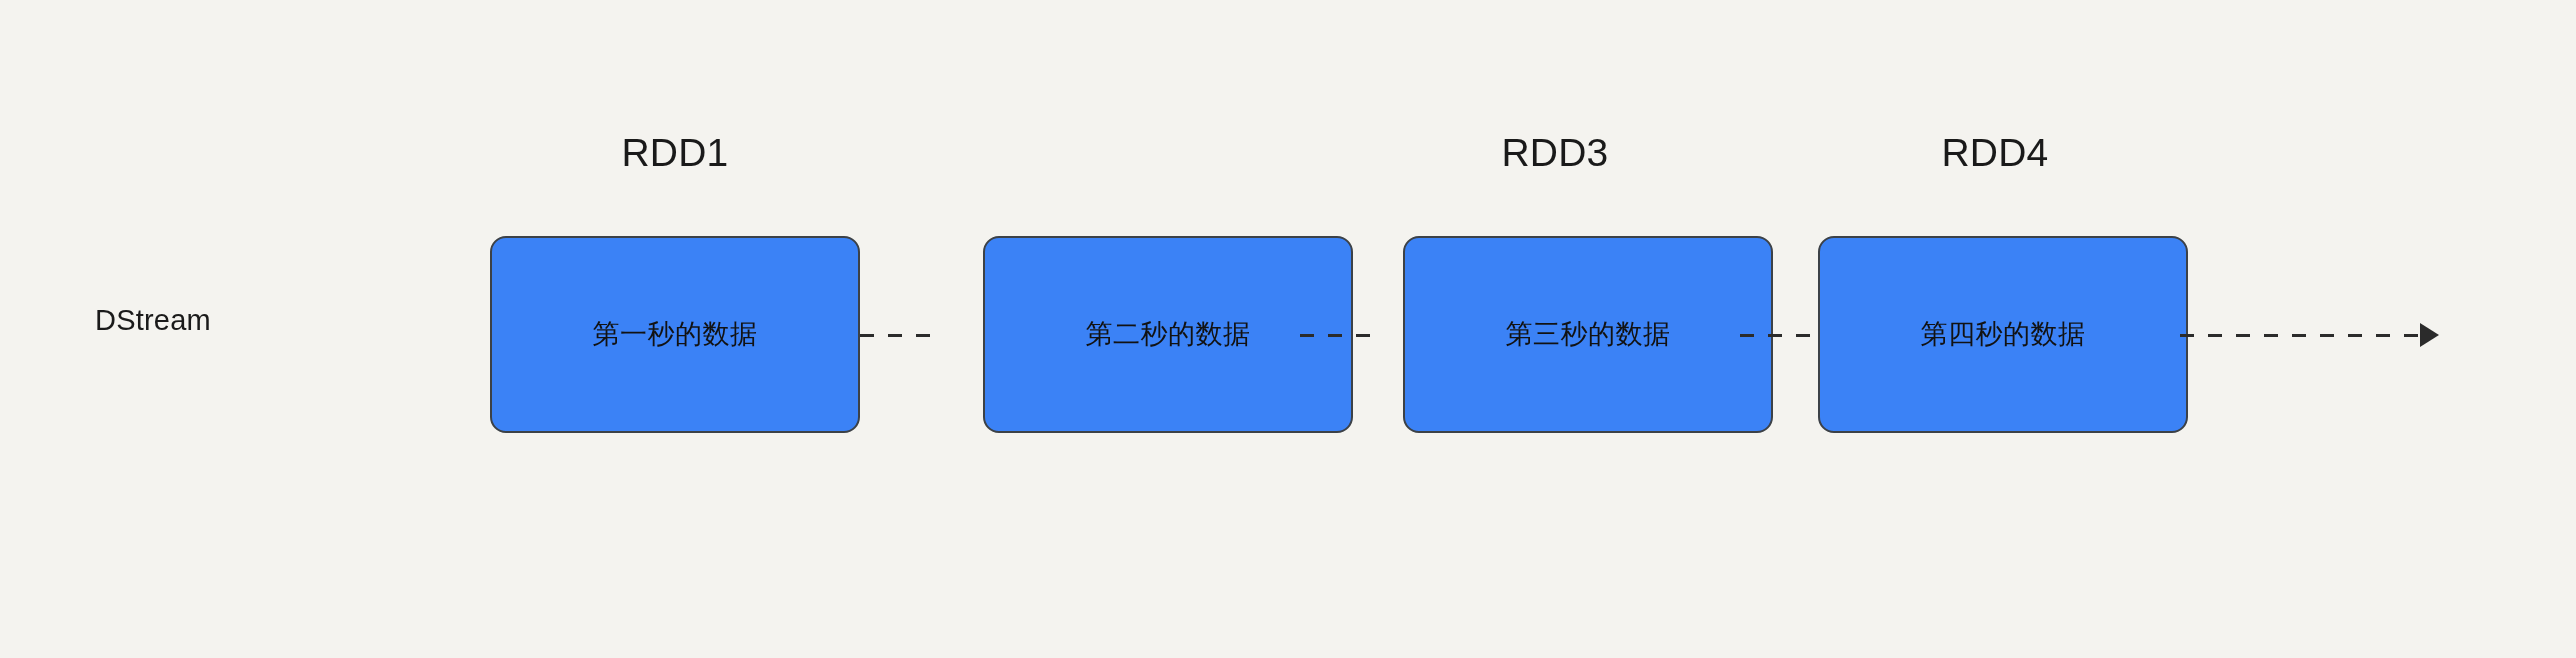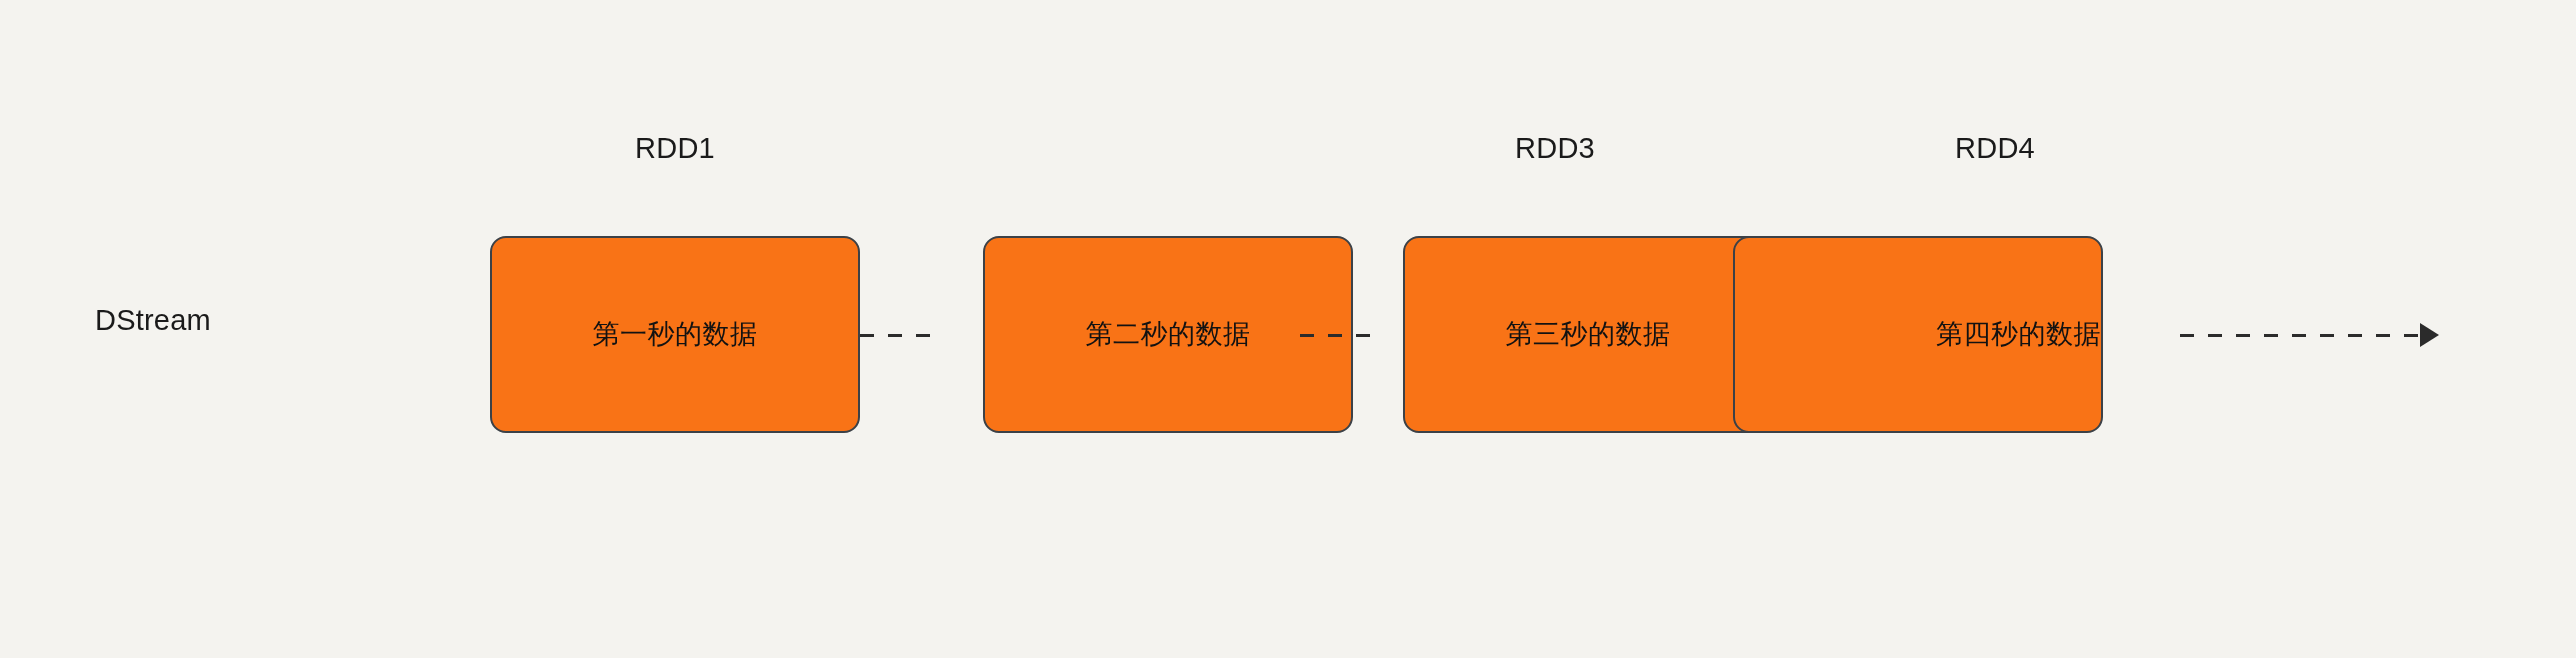--- a/index.html
+++ b/index.html
@@ -32,35 +32,35 @@
     letter-spacing: 0.2px;
     white-space: nowrap;
   }
 
   
   .rdd-label {
     position: absolute;
     top: 133px;
     width: 370px;
     text-align: center;
-    font-size: 29px;
+    font-size: 39px;
     line-height: 1.05;
     color: #1a1a1a;
     letter-spacing: 0.2px;
     white-space: nowrap;
   }
 
   
   .rdd-box {
     position: absolute;
     top: 236px;
     width: 370px;
     height: 197px;
     box-sizing: border-box;
-    background: #f97316;
+    background: #3b82f6;
     border: 2.7px solid #3c4147;
     border-radius: 16px;
     display: flex;
     align-items: center;
     justify-content: center;
   }
   .rdd-box-text {
     font-size: 27px;
     line-height: 1.1;
     color: #121212;
@@ -118,21 +118,21 @@
   <div class="connector" style="left:1300px; width:70px;"></div>
 
   <div class="rdd-label" style="left:1370px;">RDD3</div>
   <div class="rdd-box" style="left:1403px;">
     <span class="rdd-box-text">第三秒的数据</span>
   </div>
 
   <div class="connector" style="left:1740px; width:70px;"></div>
 
   <div class="rdd-label" style="left:1810px;">RDD4</div>
-  <div class="rdd-box" style="left:1733px;justify-content:flex-end;">
+  <div class="rdd-box" style="left:1818px;">
     <span class="rdd-box-text">第四秒的数据</span>
   </div>
 
   <div class="tail-arrow" style="left:2180px; width:244px;"></div>
   <div class="arrow-head" style="left:2420px;"></div>
 
 </div>
 
 
 </body></html>

